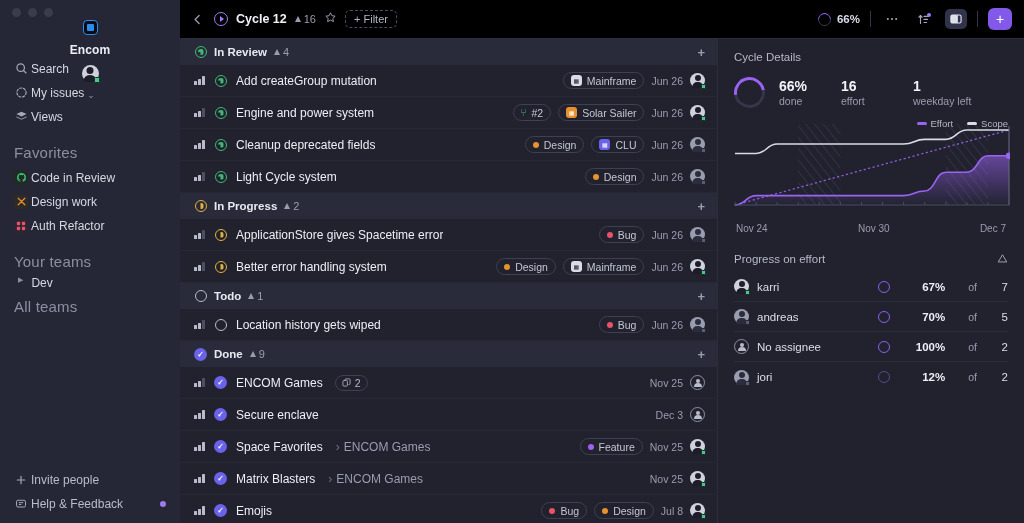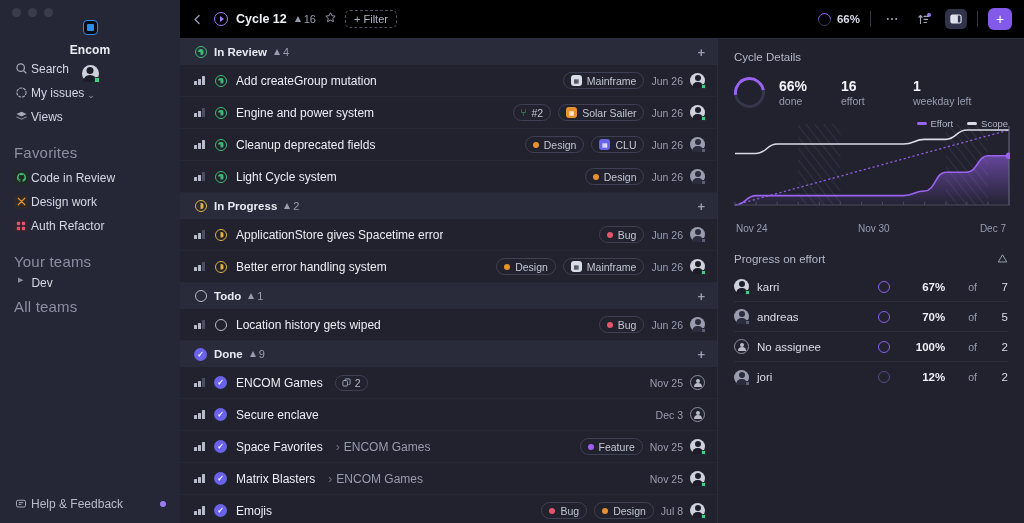--- a/index.html
+++ b/index.html
@@ -251,20 +251,28 @@
     <div class="nav" style="margin-top:0">
       <div class="team-row">
         <span class="tri">▶</span>
         <span>Dev</span>
       </div>
     </div>
 
     <div class="section-label" style="margin-top:1px">All teams</div>
 
     <div class="sb-bottom">
+      <div class="nav-item">
+        <span class="nav-ico">
+          <svg width="12" height="12" viewBox="0 0 16 16" fill="none" stroke="currentColor" stroke-width="1.5" stroke-linecap="round">
+              <path d="M8 3v10M3 8h10"></path>
+            </svg>
+        </span>
+        <span>Invite people</span>
+      </div>
       <div class="nav-item">
         <span class="nav-ico">
           <svg width="12" height="12" viewBox="0 0 16 16" fill="none" stroke="currentColor" stroke-width="1.3">
               <rect x="2" y="3" width="12" height="9" rx="2"></rect>
               <path d="M5 6.2h6M5 8.6h3.5"></path>
             </svg>
         </span>
         <span>Help &amp; Feedback</span>
         <span class="purple-dot"></span>
       </div>

